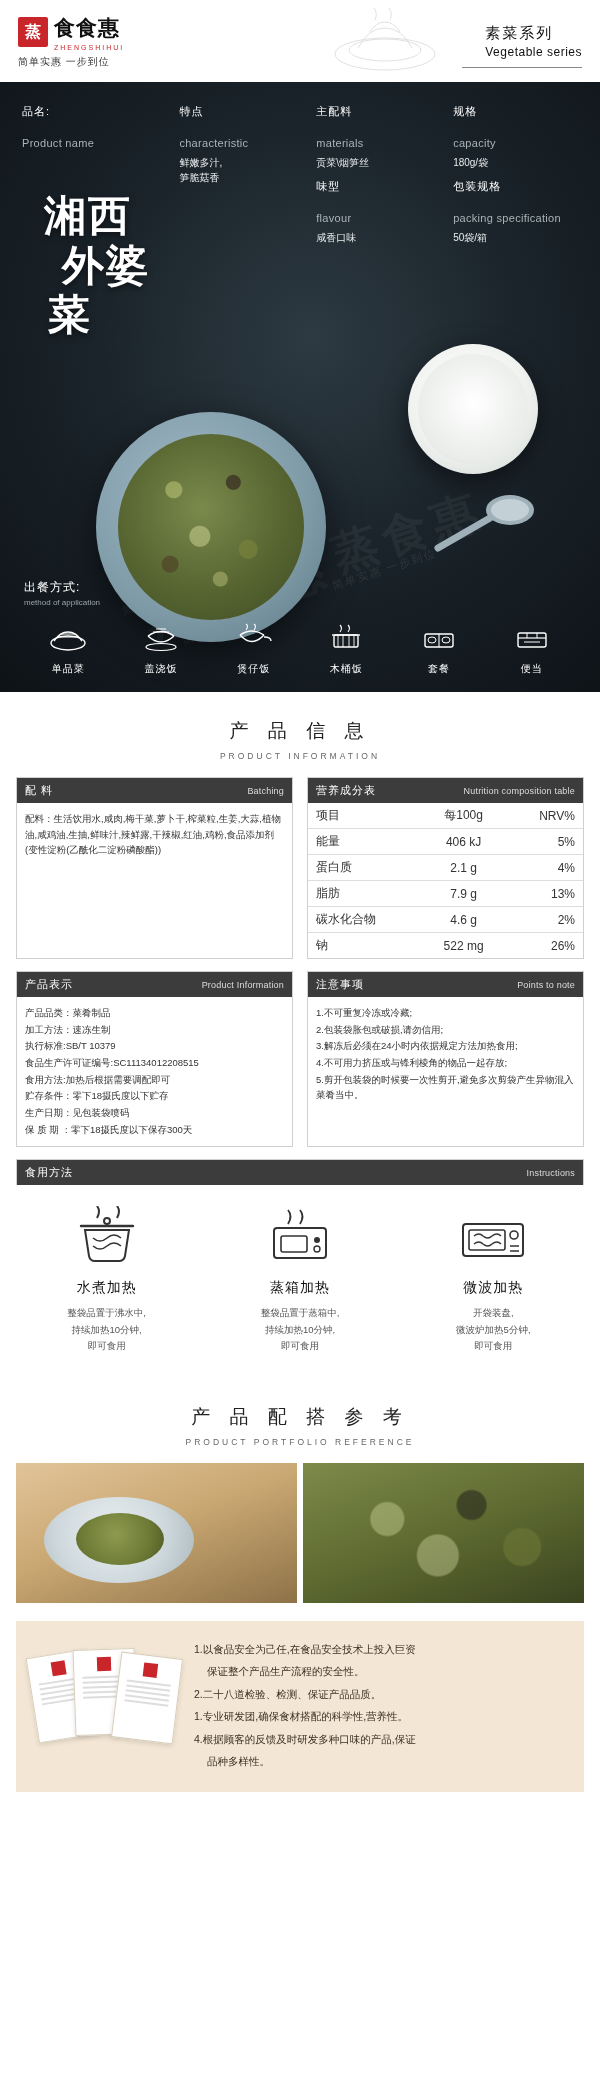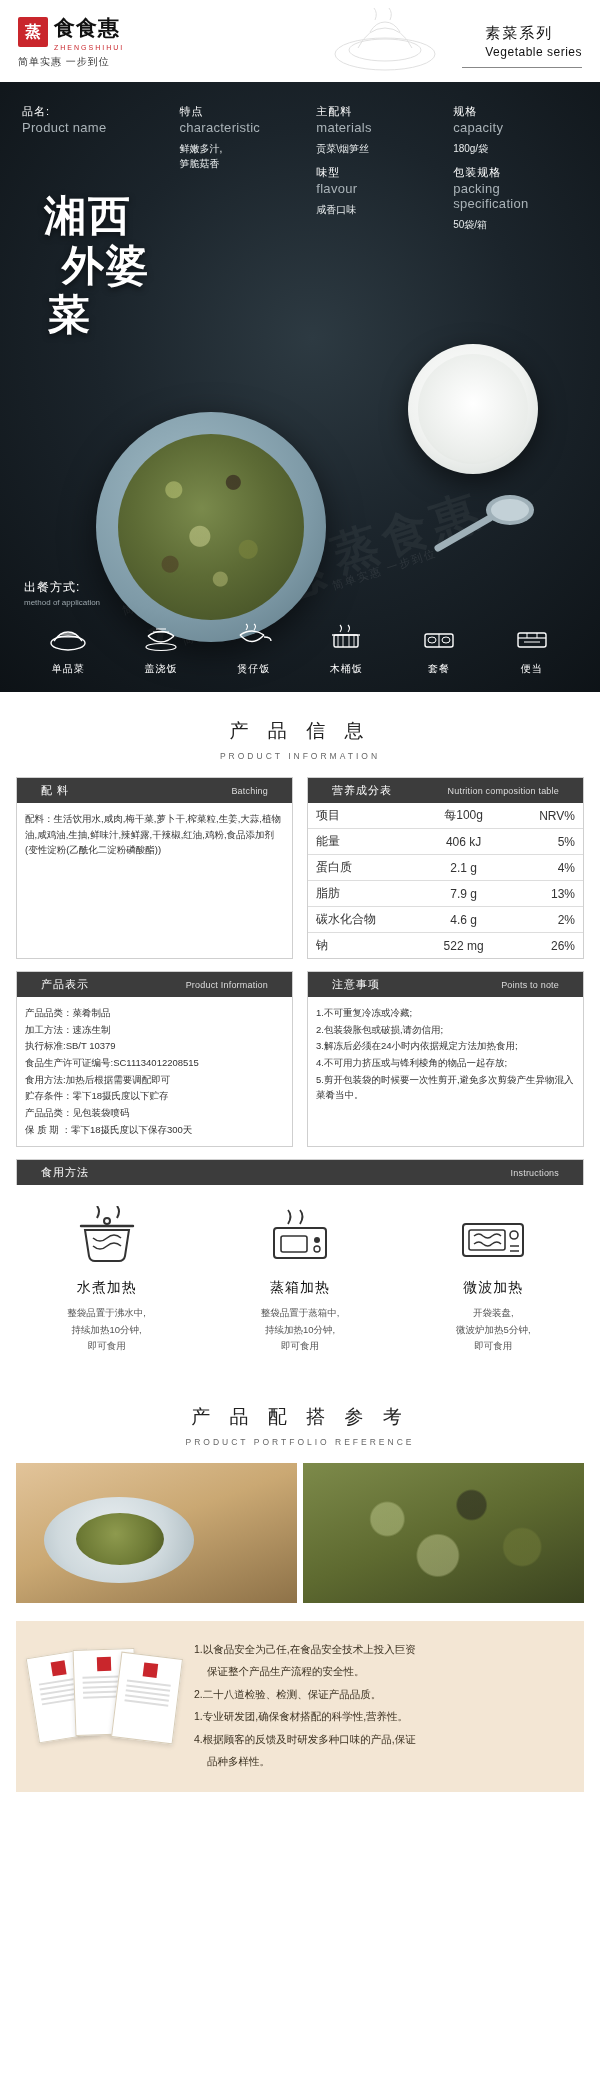--- a/index.html
+++ b/index.html
@@ -87,21 +87,21 @@
   .spec-table {
     position: relative;
     margin: 22px 16px 0 16px;
     display: grid;
     grid-template-columns: 1.15fr 1fr 1fr 1fr;
     color: #fff;
     z-index: 3;
   }
   .spec-cell { padding: 0 6px; }
   .spec-label-cn { font-size: 11px; color: #ffffff; letter-spacing: 1px; }
-  .spec-label-en { font-size: 13px; color: #aab3b8; letter-spacing: 0.3px; margin-top: 1px; }
+  .spec-label-en { font-size: 11px; color: #aab3b8; letter-spacing: 0.3px; margin-top: 18px; }
   .spec-value { font-size: 10px; color: #e8eced; margin-top: 6px; line-height: 1.5; }
   .spec-sub { margin-top: 9px; }
 
   .product-title {
     position: absolute;
     left: 44px; top: 110px;
     color: #fff;
     font-size: 42px;
     font-weight: bold;
     line-height: 1.18;
@@ -186,21 +186,21 @@
   .sec-title-en { font-size: 8.5px; letter-spacing: 3px; color: #666; margin-top: 7px; }
 
   
   .info-wrap { padding: 0 16px; }
   .two-col { display: grid; grid-template-columns: 1fr 1fr; gap: 14px; }
   .panel { border: 1px solid #cfcfcf; }
   .panel-head {
     background: #3c3c3c;
     color: #fff;
     font-size: 11px;
-    padding: 5px 24px;
+    padding: 5px 8px;
     display: flex; justify-content: space-between; align-items: center;
     letter-spacing: 1px;
   }
   .panel-head .en { font-size: 9px; color: #ddd; letter-spacing: 0.2px; }
   .panel-body { padding: 8px; font-size: 9.5px; line-height: 1.65; color: #333; }
   .panel-body p { margin-bottom: 1px; }
 
   .nutri { width: 100%; border-collapse: collapse; font-size: 12px; }
   .nutri td { border-bottom: 1px solid #ddd; padding: 4px 8px; color: #333; }
   .nutri tr td:first-child { text-align: left; }
@@ -500,21 +500,21 @@
           <span>产品表示</span>
           <span class="en">Product Information</span>
         </div>
         <div class="panel-body">
           <p>产品品类：菜肴制品</p>
           <p>加工方法：速冻生制</p>
           <p>执行标准:SB/T 10379</p>
           <p>食品生产许可证编号:SC11134012208515</p>
           <p>食用方法:加热后根据需要调配即可</p>
           <p>贮存条件：零下18摄氏度以下贮存</p>
-          <p>产品品类：见包装袋喷码</p>
+          <p>生产日期：见包装袋喷码</p>
           <p>保 质 期 ：零下18摄氏度以下保存300天</p>
         </div>
       </div>
 
       <div class="panel">
         <div class="panel-head">
           <span>注意事项</span>
           <span class="en">Points to note</span>
         </div>
         <div class="panel-body">

